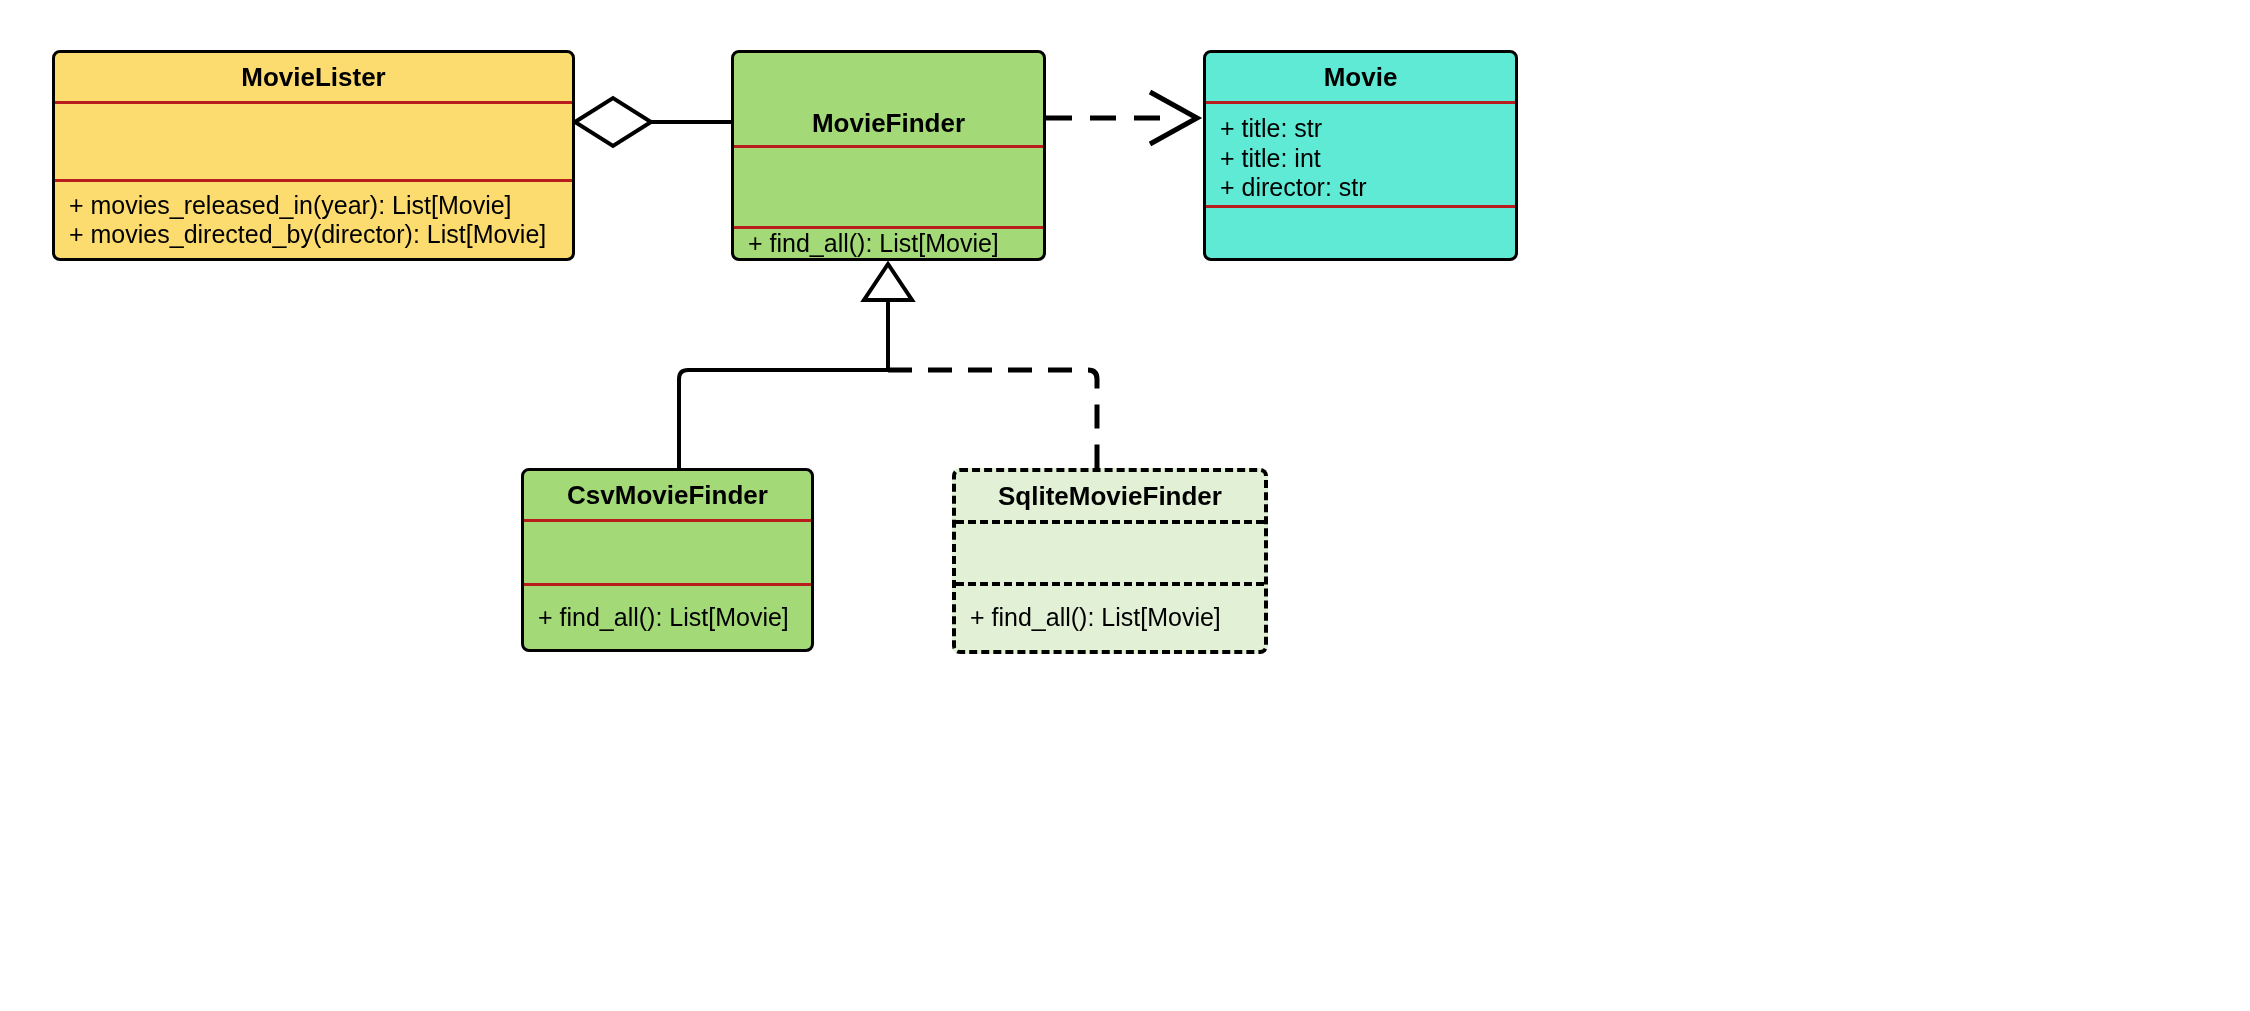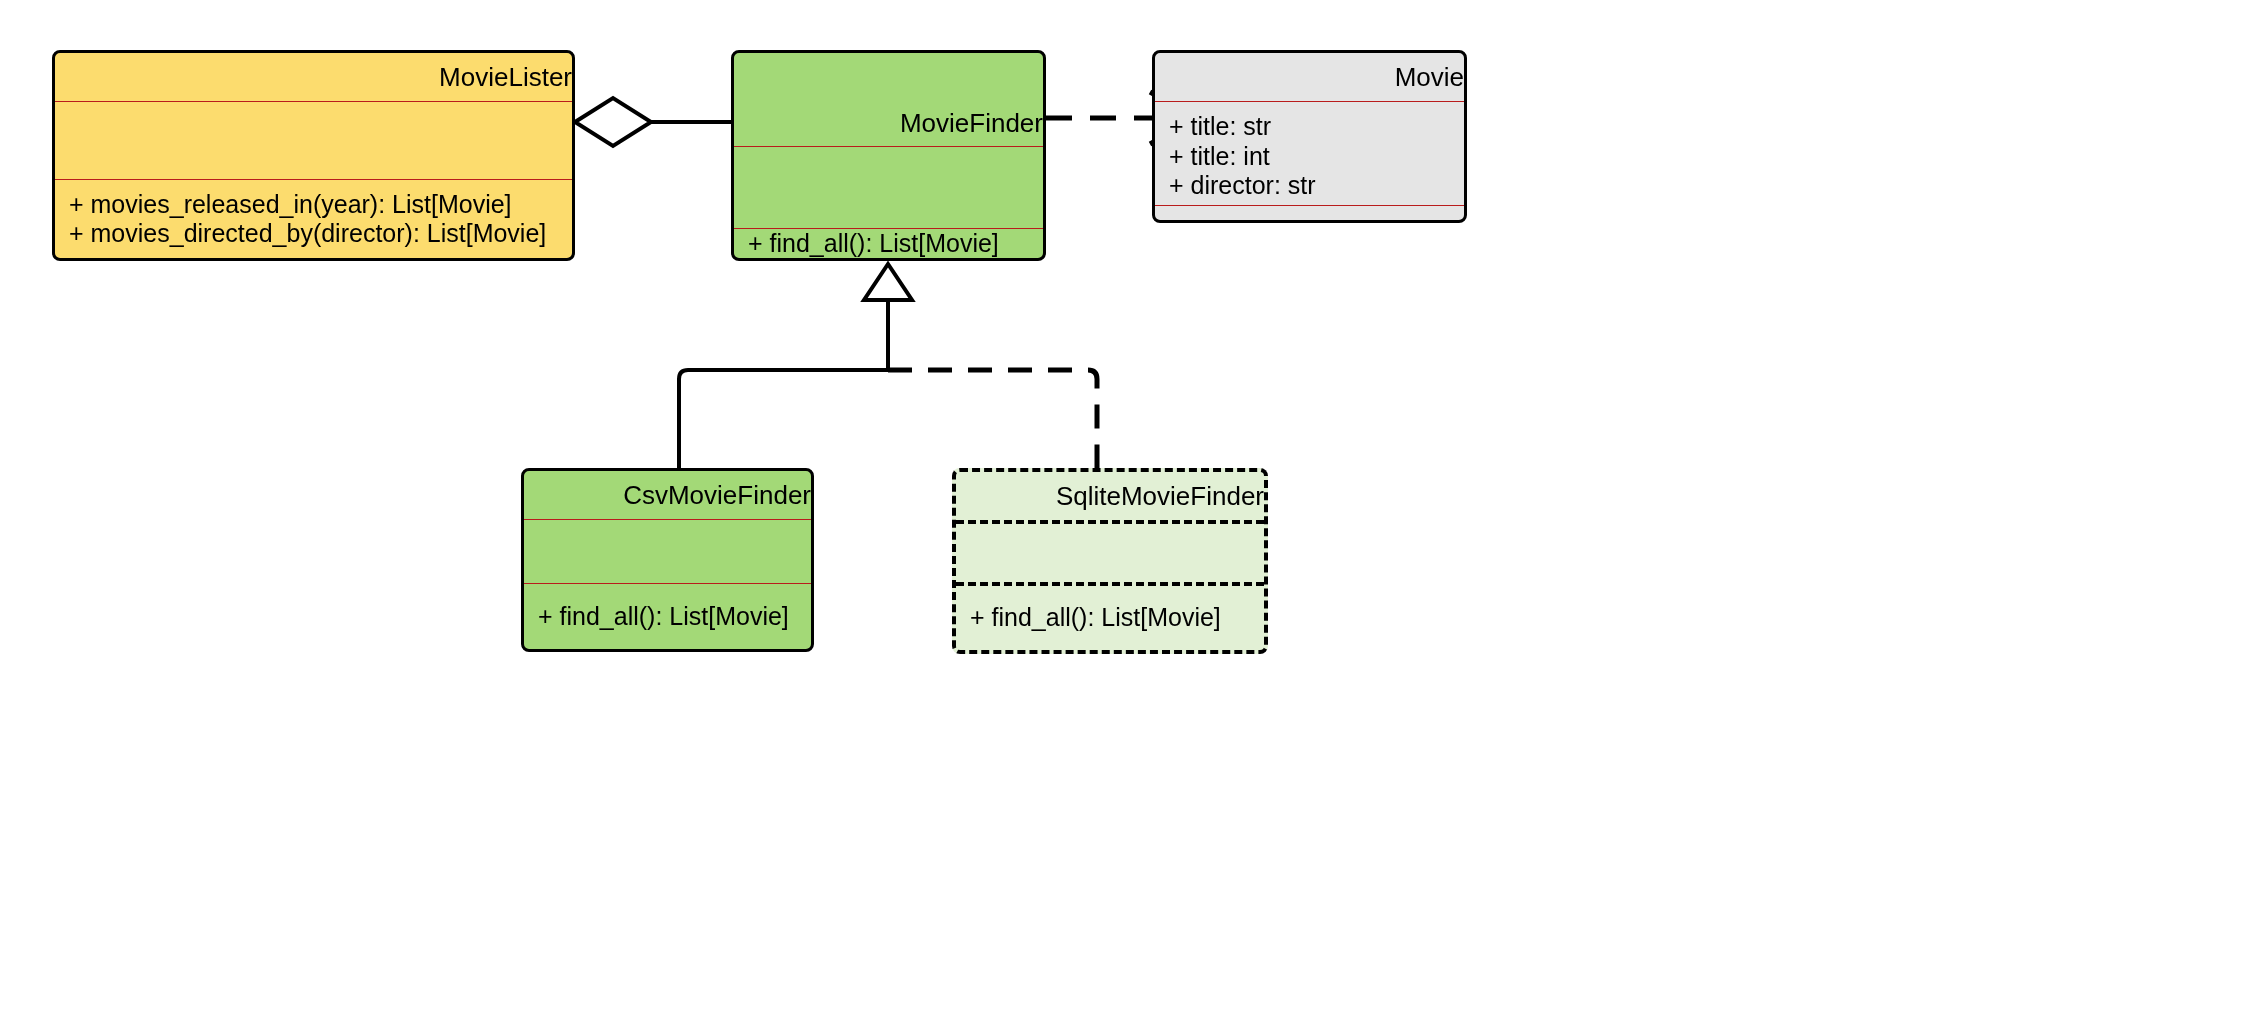--- a/index.html
+++ b/index.html
@@ -29,24 +29,25 @@
     border-style: dashed;
     border-width: 4px;
   }
   .compartment {
     box-sizing: border-box;
     position: relative;
   }
   .compartment.title-comp {
     display: flex;
     align-items: center;
-    justify-content: flex-end;
+    justify-content: center;
+    font-weight: bold;
   }
   .compartment.sep {
-    border-top: 1px solid #b91c1c;
+    border-top: 3px solid #b91c1c;
   }
   .uml-class.planned .compartment.sep {
     border-top: 4px dashed #000000;
   }
   .class-title {
     font-size: 26px;
     color: #000000;
     line-height: 1.1;
     white-space: nowrap;
   }
@@ -122,21 +123,21 @@
   <div class="uml-class" style="left:731px; top:50px; width:315px; height:211px; background:#a3d977;">
     <div class="compartment title-comp" style="height:52px;margin-top:48px;">
       <span class="class-title">MovieFinder</span>
     </div>
     <div class="compartment sep" style="height:94px;"></div>
     <div class="compartment sep member-list members-centered" style="flex:1 1 auto;">
       <div class="member">+ find_all(): List[Movie]</div>
     </div>
   </div>
 
-  <div class="uml-class" style="left:1152px; top:50px; width:315px; height:173px; background:#e5e5e5;">
+  <div class="uml-class" style="left:1203px; top:50px; width:315px; height:211px; background:#5eead4;">
     <div class="compartment title-comp" style="height:48px;">
       <span class="class-title">Movie</span>
     </div>
     <div class="compartment sep member-list" style="height:104px;">
       <div class="member">+ title: str</div>
       <div class="member">+ title: int</div>
       <div class="member">+ director: str</div>
     </div>
     <div class="compartment sep" style="flex:1 1 auto;"></div>
   </div>

